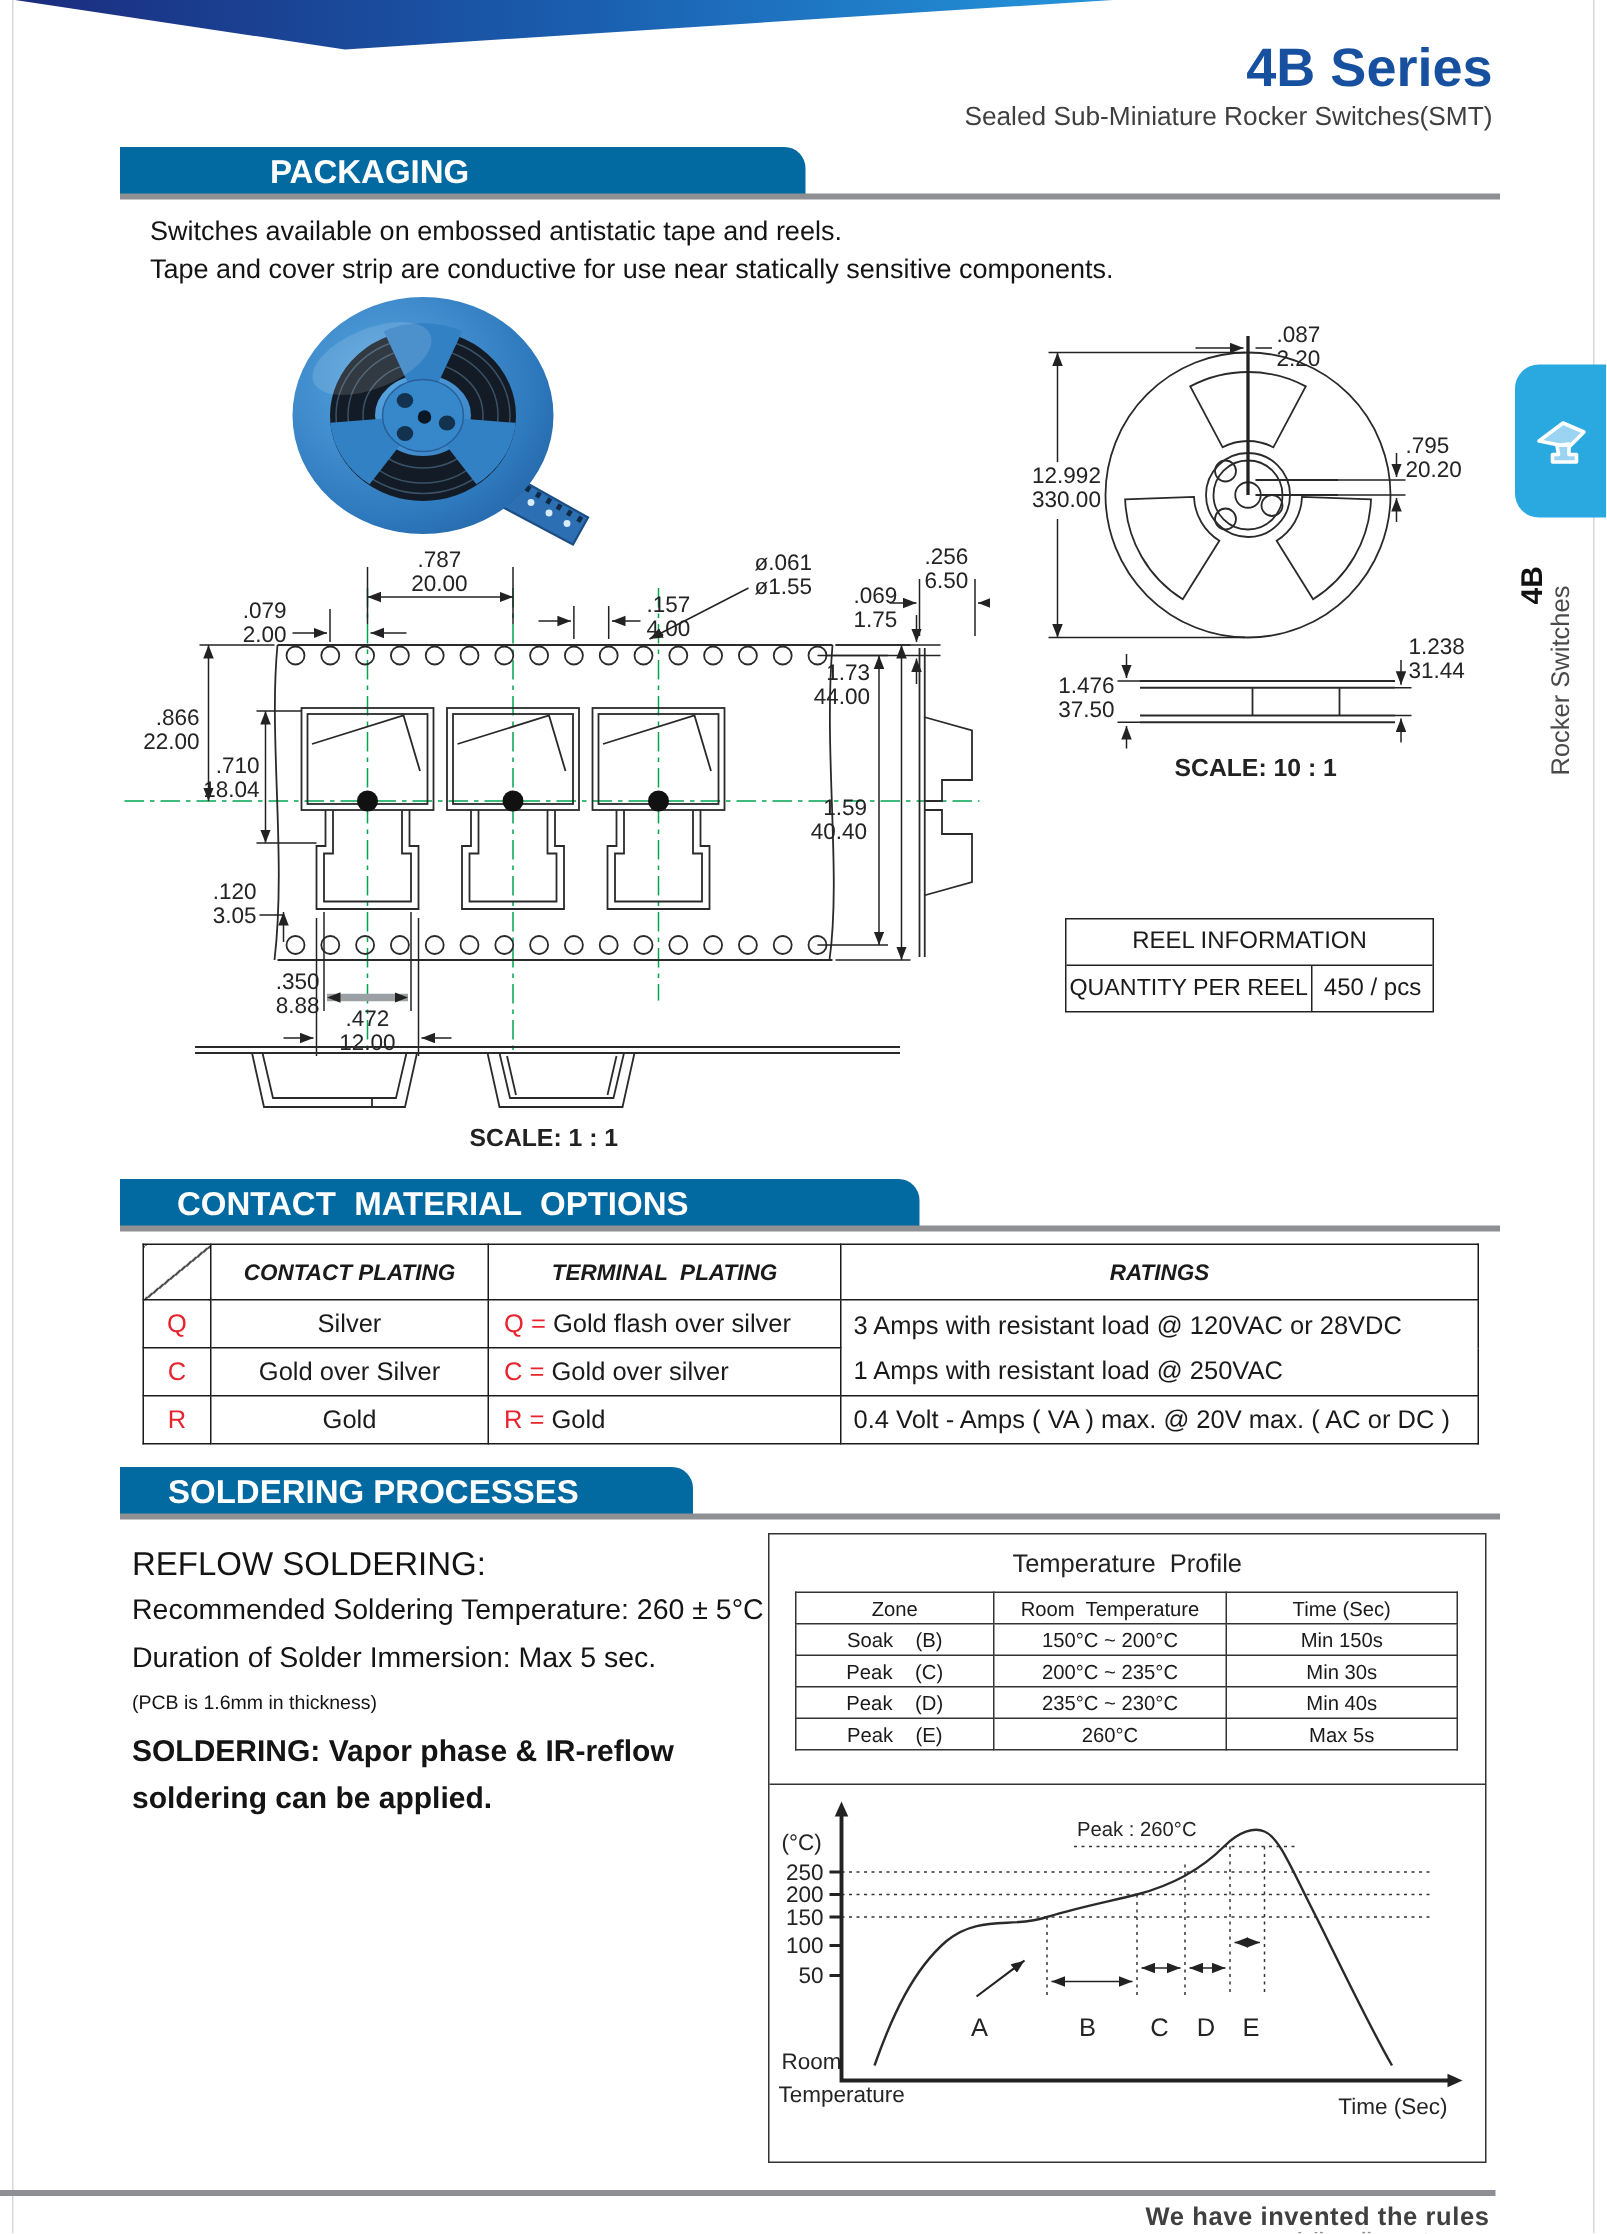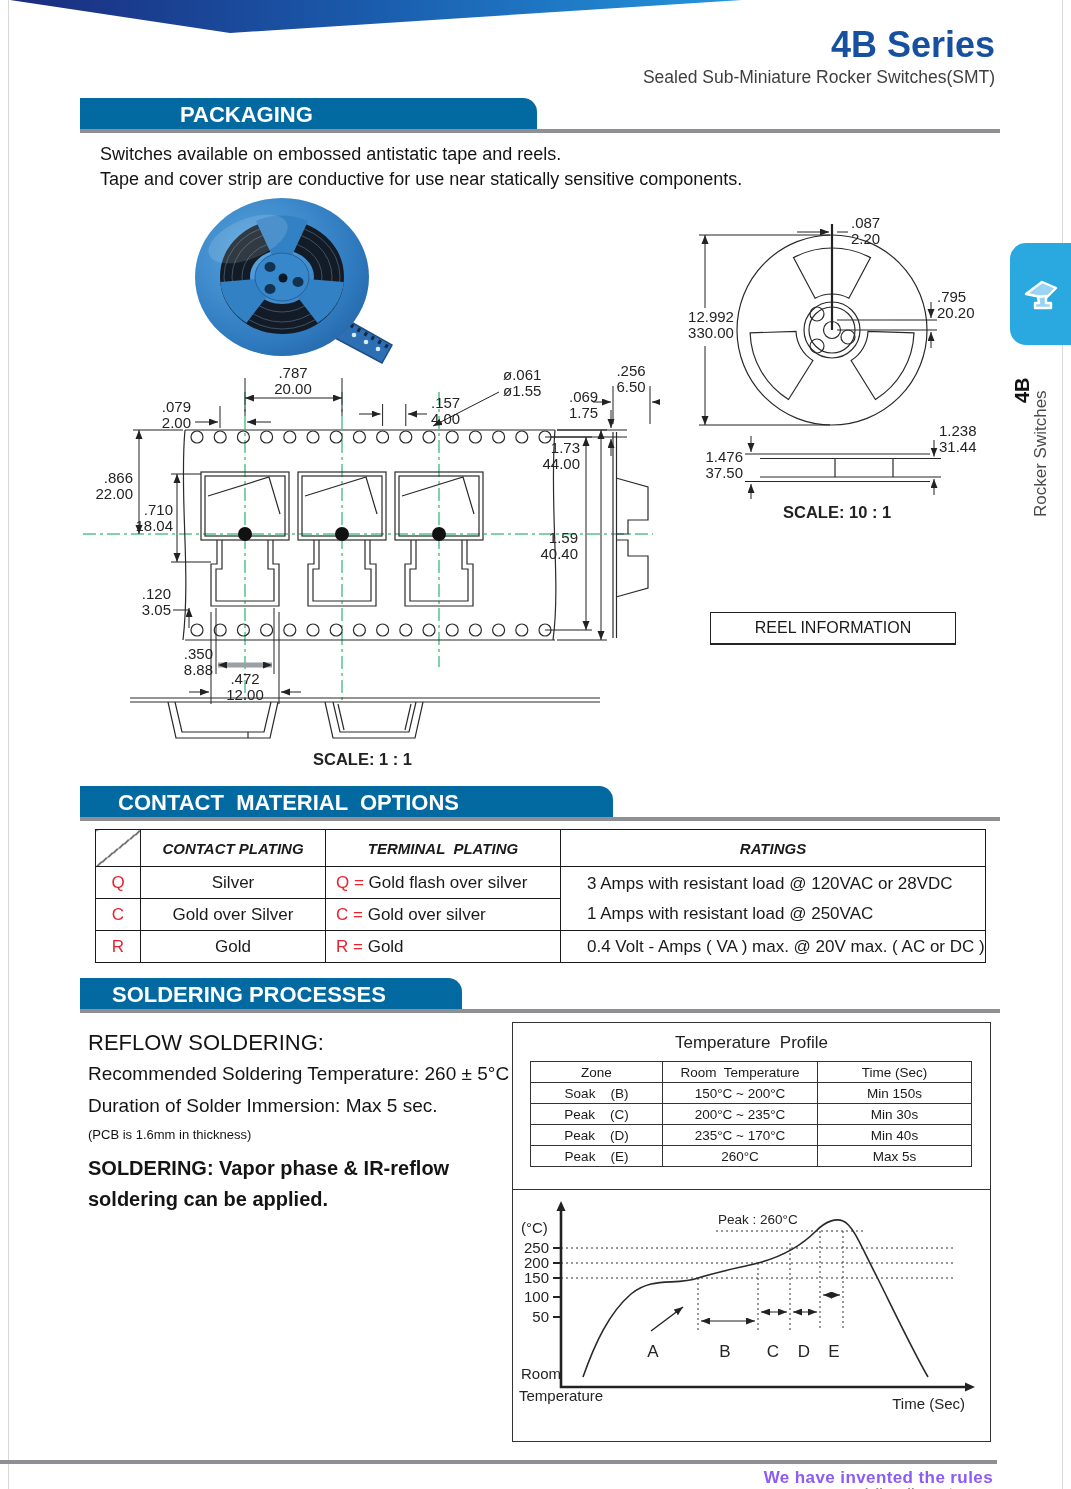--- a/index.html
+++ b/index.html
@@ -23,35 +23,35 @@
   #reelinfo .r2{display:flex;height:30px;line-height:30px;}
   #reelinfo .r2 .c1{width:163px;border-right:1.6px solid #222;text-align:center;font-size:15.5px;}
   #reelinfo .r2 .c2{flex:1;text-align:center;}
   
   #cmo{position:absolute;left:95px;top:829px;border-collapse:collapse;table-layout:fixed;width:890px;}
   #cmo td{border:1.4px solid #1a1a1a;text-align:center;padding:0;}
   #cmo tr.h td{height:36px;font-style:italic;font-weight:bold;font-size:15px;}
   #cmo tr.b td{height:31px;font-size:17px;}
   #cmo td.code{color:#e8232d;font-size:23px;}
   #cmo td.term{font-size:15px;text-align:left;padding-left:10px;}
-  #cmo td.rate{font-size:15.5px;text-align:left;padding-left:26px;}
+  #cmo td.rate{font-size:15.5px;text-align:left;padding-left:8px;}
   #cmo .red{color:#e8232d;}
   #cmo td.diag{background:linear-gradient(to bottom right,transparent 48.8%,#444 48.8%,#444 51.2%,transparent 51.2%);}
   #cmo .rl{line-height:30px;}
   
   .sol{position:absolute;left:88px;color:#141414;}
   
   #tpbox{position:absolute;left:512px;top:1022px;width:477px;height:418px;border:1.6px solid #333;}
   #tpbox .divline{position:absolute;left:0;top:166px;width:100%;height:1.4px;background:#333;}
   #tptitle{position:absolute;left:0;top:10px;width:100%;text-align:center;font-size:17px;color:#222;white-space:pre;}
   #tptable{position:absolute;left:17px;top:38px;border-collapse:collapse;table-layout:fixed;width:441px;font-size:13.5px;}
   #tptable td{border:1.2px solid #333;text-align:center;height:20px;white-space:pre;padding:0;}
   
   #fline{position:absolute;left:0;top:1460px;width:997px;height:4px;background:#8d8f94;}
-  #ftag{position:absolute;right:78px;top:1468px;font-size:17px;font-weight:bold;color:#8b5cf6;letter-spacing:.4px;}
+  #ftag{position:absolute;right:78px;top:1468px;font-size:17px;font-weight:bold;color:#404040;letter-spacing:.4px;}
   #furl{position:absolute;right:108px;top:1485px;font-size:13px;font-weight:bold;color:#8b8d92;}
   
   svg text{font-family:"Liberation Sans",sans-serif;font-size:15px;fill:#242424;}
   svg .ln{stroke:#222;stroke-width:1;fill:none;}
   svg .dr{stroke:#2a2a2a;stroke-width:1.2;fill:none;}
   svg .grn{stroke:#00a551;stroke-width:1;fill:none;stroke-dasharray:13 4 3 4;}
   svg .tick{font-size:15px;}
   #tab-blue{position:absolute;left:1010px;top:243px;width:61px;height:102px;background:#2aa9e1;border-radius:16px 0 0 16px;}
   #tab4b{left:1011px;top:357px;font-size:20px;font-weight:bold;color:#111;height:46px;}
   #tabrs{left:1031px;top:357px;font-size:17px;color:#4a4a4a;height:160px;}
@@ -321,20 +321,24 @@
       <text x="58" y="280" text-anchor="end">37.50</text>
       <text x="254" y="238">1.238</text>
       <text x="254" y="254">31.44</text>
     </g>
   </svg>
 
   <div class="scale" style="left:783px;top:503px">SCALE: 10 : 1</div>
 
   <div id="reelinfo">
     <div class="r1">REEL INFORMATION</div>
+    <div class="r2">
+      <div class="c1">QUANTITY PER REEL</div>
+      <div class="c2">450 / pcs</div>
+    </div>
   </div>
 
   <svg class="abs" style="left:130px;top:692px" width="470" height="58" viewBox="0 0 470 58">
     <g class="dr">
       <line x1="0" y1="6" x2="470" y2="6"></line>
         <line x1="0" y1="10" x2="470" y2="10"></line>
       <path d="M38,10 L46,46 L140,46 L148,10"></path>
       <path d="M45,10 L52,40 L134,40 L141,10"></path>
       <line x1="118" y1="40" x2="118" y2="46"></line>
       <path d="M195,10 L203,46 L285,46 L293,10"></path>
@@ -414,21 +418,21 @@
         <td>150°C ~ 200°C</td>
         <td>Min 150s</td>
       </tr>
       <tr>
         <td>Peak    (C)</td>
         <td>200°C ~ 235°C</td>
         <td>Min 30s</td>
       </tr>
       <tr>
         <td>Peak    (D)</td>
-        <td>235°C ~ 170°C</td>
+        <td>235°C ~ 230°C</td>
         <td>Min 40s</td>
       </tr>
       <tr>
         <td>Peak    (E)</td>
         <td>260°C</td>
         <td>Max 5s</td>
       </tr>
     </tbody>
       </table>
     <div class="divline"></div>

